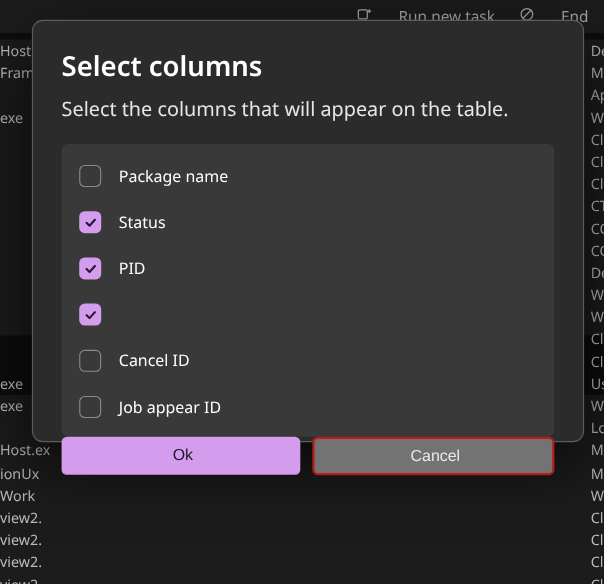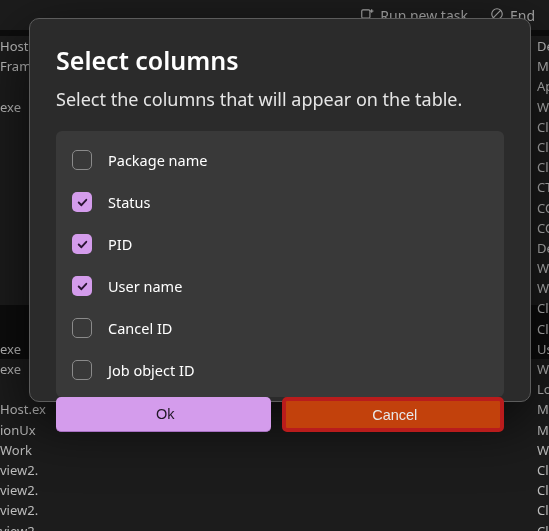--- a/index.html
+++ b/index.html
@@ -28,21 +28,21 @@
     display: flex;
     justify-content: flex-end;
     gap: 22px;
     padding: 6px 14px 4px 0;
     color: #a8a8a8;
     font-size: 14px;
   }
   .bg-table .topbar .btn {
     display: flex;
     align-items: center;
-    gap: 6px;
+    gap: 24px;
   }
   .bg-table .rows {
     position: absolute;
     left: 0; right: 0;
     top: 36px;
     bottom: 0;
     overflow: hidden;
     white-space: nowrap;
     color: #bcbcbc;
   }
@@ -157,23 +157,23 @@
     cursor: pointer;
     padding-left: 10px;
   }
   .dialog .ok-btn {
     background: #d49cec;
     color: #201726;
     font-weight: 500;
 		border-bottom: 1.5px solid #a870c2;
   }
   .dialog .cancel-btn {
-    background: #c2410c;
+    background: #737373;
     color: #e8e8e8;
-    border: 4px solid #b91c1c;
+    border: 2px solid #b91c1c;
   }
 </style>
 </head>
 <body>
 
 <div class="bg-table">
   <div class="topbar">
     <div class="btn">
       <span class="icon">
         <svg width="14" height="14" viewBox="0 0 24 24" fill="none" stroke="#a8a8a8" stroke-width="2">
@@ -477,29 +477,28 @@
           </svg>
         </div>
         <div class="label">PID</div>
       </div>
       <div class="option">
         <div class="checkbox checked">
           <svg viewBox="0 0 24 24" fill="none" stroke="#2a1534" stroke-width="3.5" stroke-linecap="round" stroke-linejoin="round">
             <polyline points="5,12 10,17 19,7"></polyline>
           </svg>
         </div>
-        <div class="label">User name</div>
       </div>
       <div class="option">
         <div class="checkbox unchecked"></div>
         <div class="label">Cancel ID</div>
       </div>
       <div class="option">
         <div class="checkbox unchecked"></div>
-        <div class="label">Job object ID</div>
+        <div class="label">Job appear ID</div>
       </div>
     </div>
 
   <div class="buttons">
     <button class="ok-btn">Ok</button>
     <button class="cancel-btn">Cancel</button>
   </div>
 </div>
 
 </body></html>

